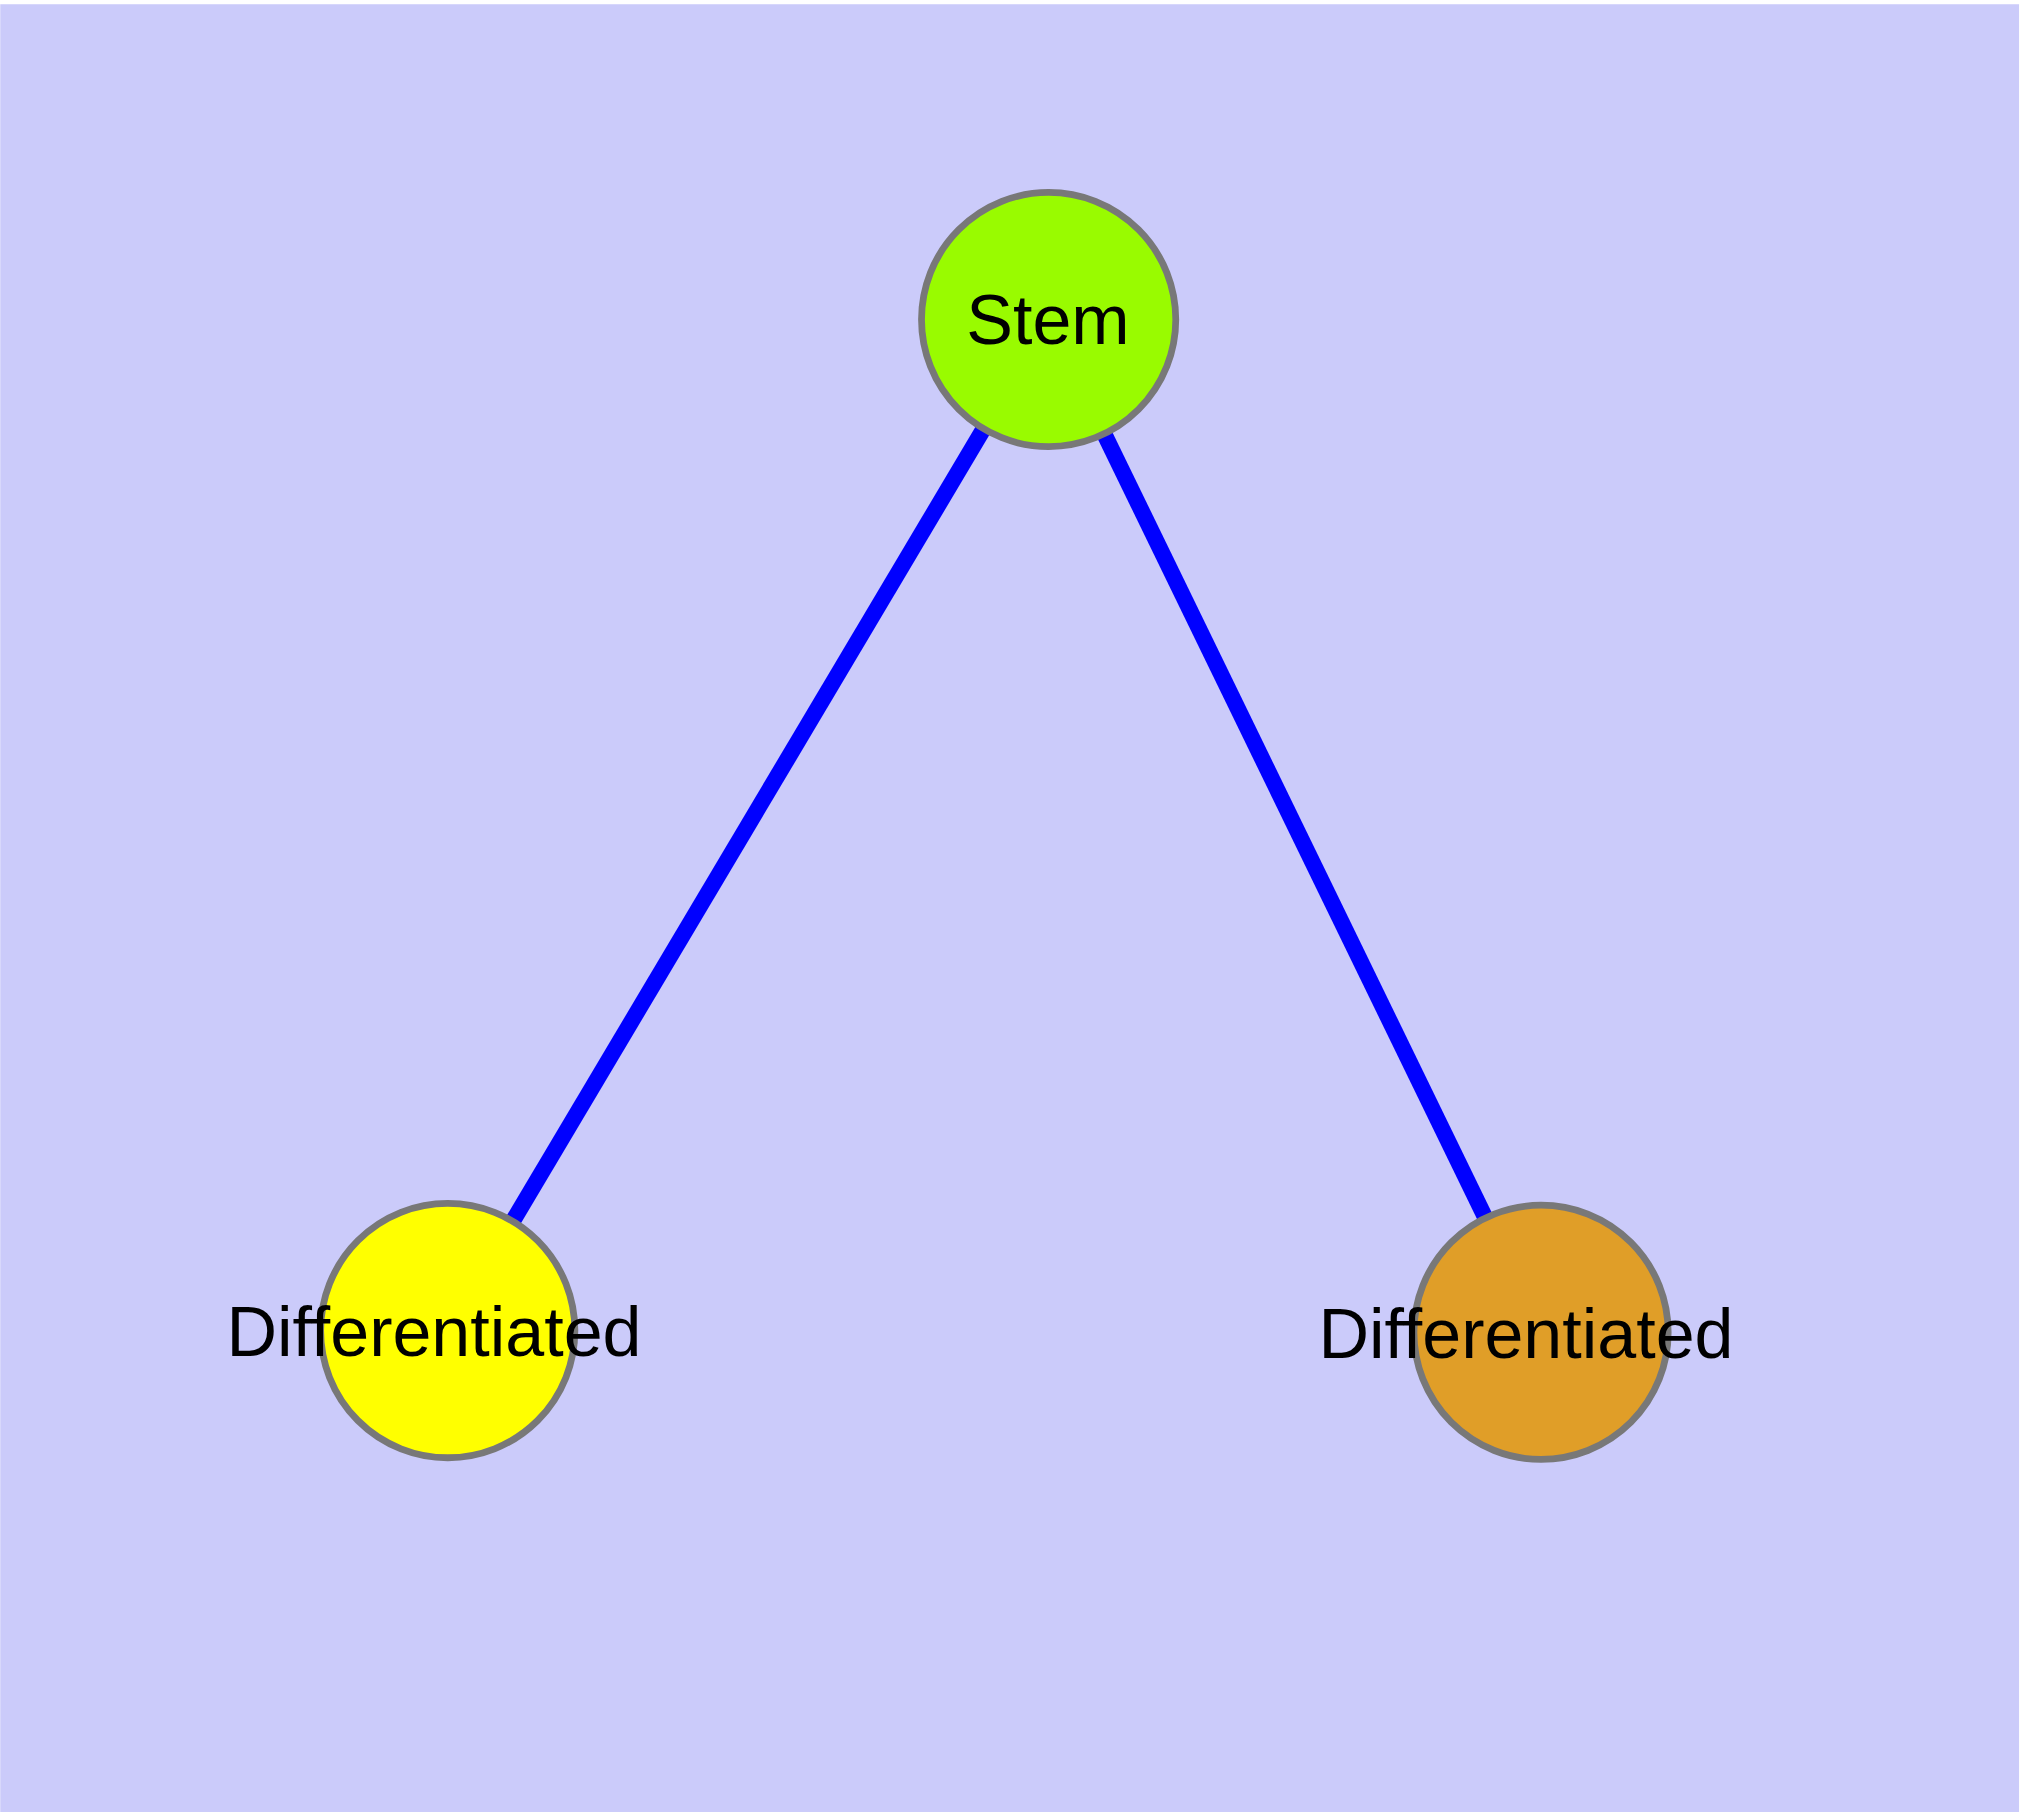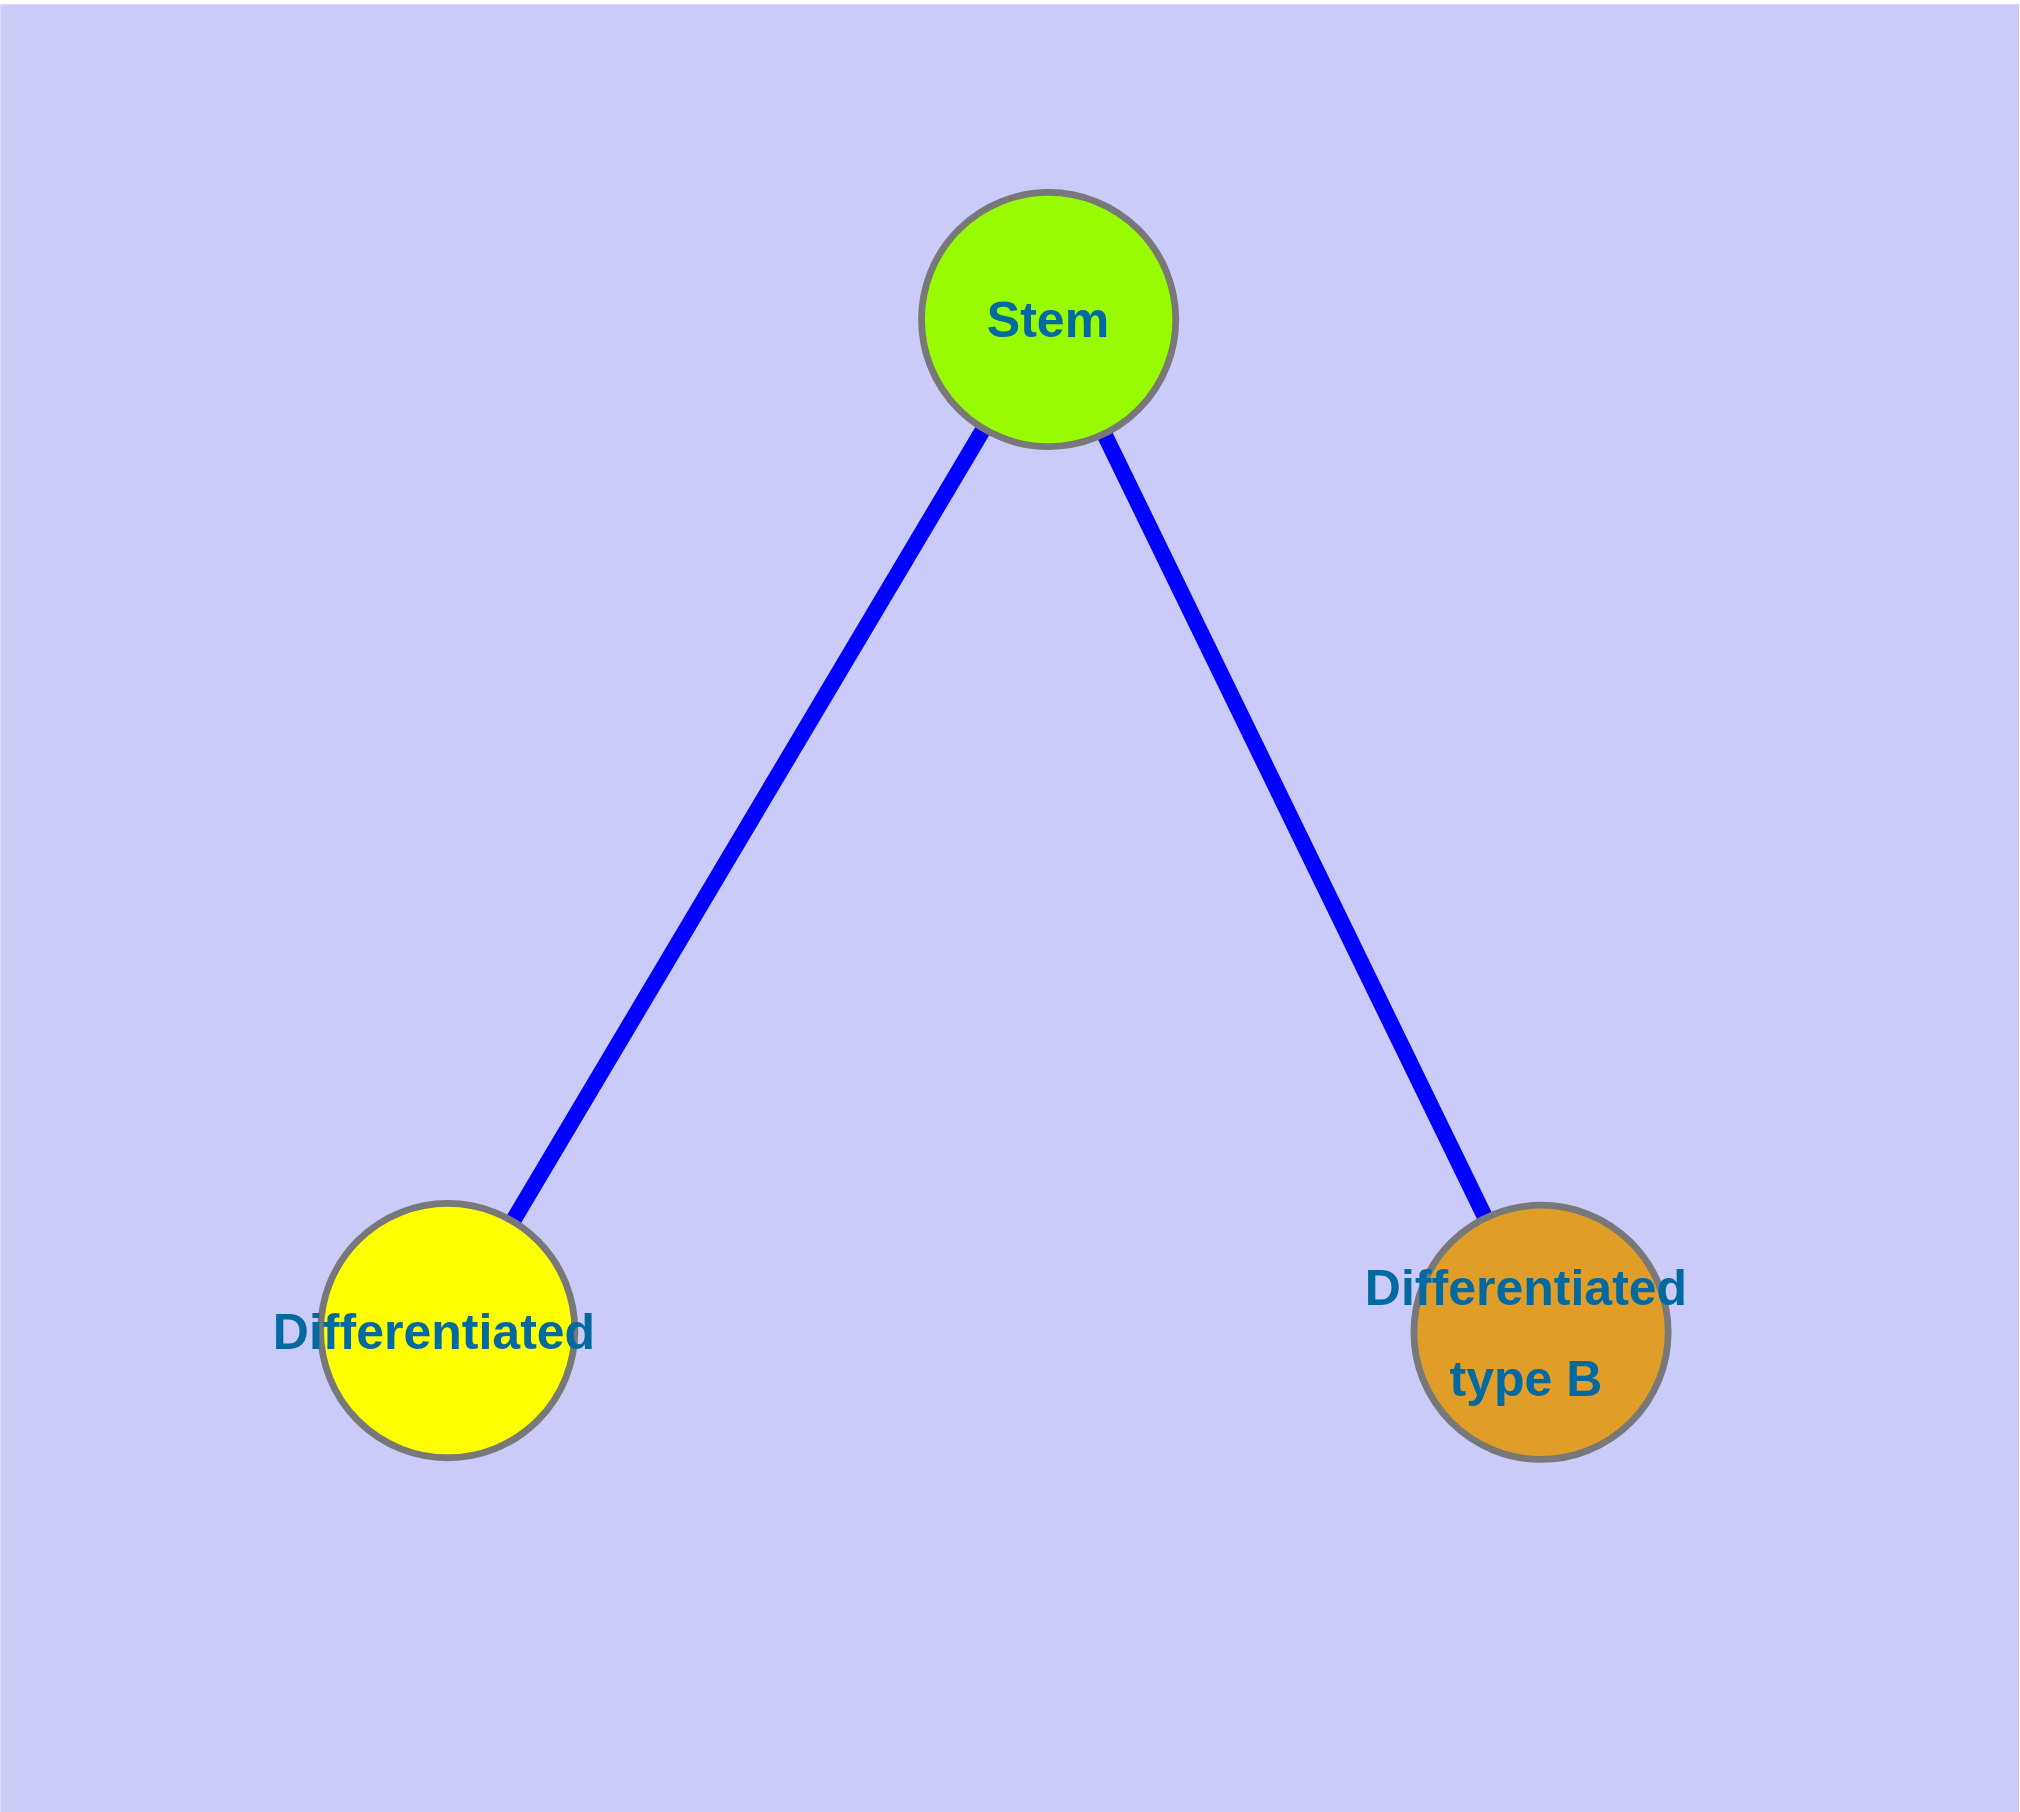--- a/index.html
+++ b/index.html
@@ -28,23 +28,23 @@
     stroke-width: 19px;
     stroke-linecap: butt;
   }
   .graph-node {
     stroke-width: 8px;
   }
   .node-label {
     position: absolute;
     transform: translate(-50%, -50%);
     text-align: center;
-    color: #0369a1;
-    font-weight: bold;
-    font-size: 50px;
+    color: #000000;
+    font-weight: normal;
+    font-size: 70px;
     line-height: 91px;
     white-space: nowrap;
     letter-spacing: 0;
   }
   .label-stem { left: 1048px; top: 320px; }
   .label-a    { left: 434px;  top: 1332px; }
   .label-b    { left: 1526px; top: 1334px; }
 </style>
 </head>
 <body>
@@ -68,17 +68,16 @@
   <div class="node-label label-stem">
     <div>Stem</div>
   </div>
 
   <div class="node-label label-a">
     <div>Differentiated</div>
   </div>
 
   <div class="node-label label-b">
     <div>Differentiated</div>
-    <div>type B</div>
   </div>
 
 </div>
 
 
 </body></html>

